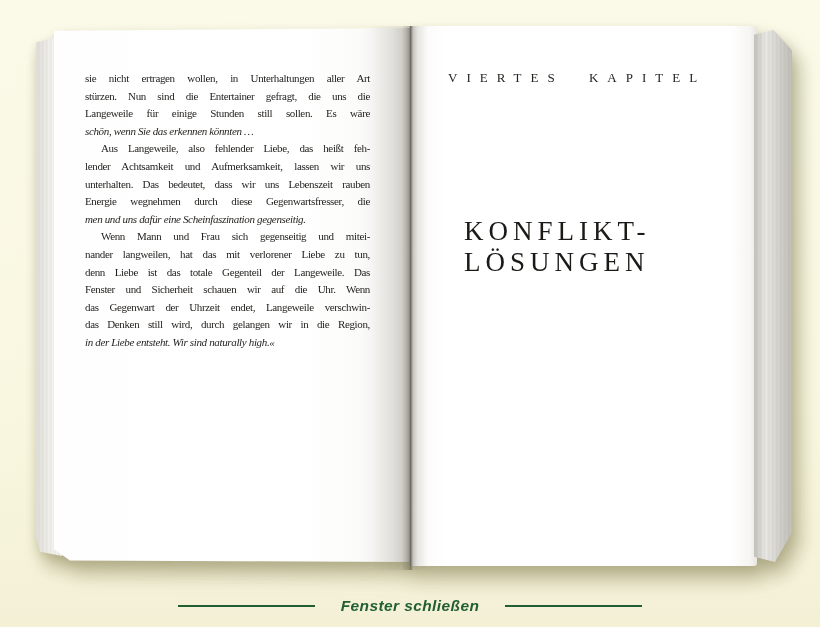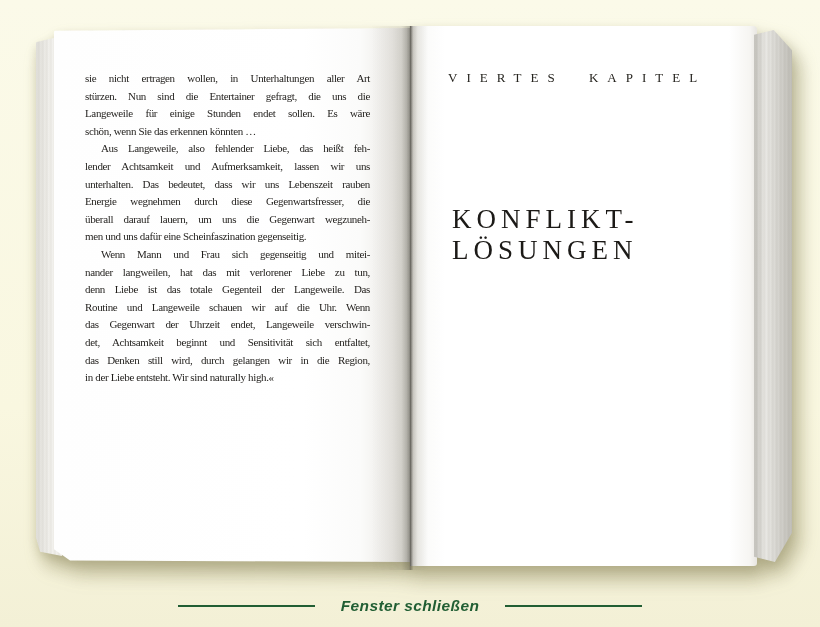--- a/index.html
+++ b/index.html
@@ -77,33 +77,34 @@
     letter-spacing: -0.35px;
     color: #201e1b;
   }
   .para .line {
     white-space: nowrap;
     text-align: justify;
     text-align-last: justify;
   }
   .para .line.last {
     text-align-last: left;
+    font-style: italic;
   }
   .para.indent .line:first-child { text-indent: 16px; }
 
   
   .chapter-header {
     position: absolute; left: 38px; top: 44px;
     font-size: 13px; color: #26241f;
     letter-spacing: 9px; word-spacing: 13px;
     white-space: nowrap;
   }
   .chapter-title {
     position: absolute; left: 42px; top: 178px;
-    margin: 0; font-weight: normal;
+    margin: 12px; font-weight: normal;
     font-size: 27px; line-height: 31px;
     letter-spacing: 5px; color: #1c1a17;
     white-space: nowrap;
   }
 
   
   .close-bar {
     position: absolute; left: 0; top: 595px;
     width: 100%; height: 22px;
     display: flex; align-items: center; justify-content: center;
@@ -130,38 +131,36 @@
 
   <div class="book">
 
     <div class="edge-left"></div>
 
     <div class="page page-left">
       <div class="left-text">
           <div class="para">
             <div class="line">sie nicht ertragen wollen, in Unterhaltungen aller Art</div>
             <div class="line">stürzen. Nun sind die Entertainer gefragt, die uns die</div>
-            <div class="line">Langeweile für einige Stunden endet sollen. Es wäre</div>
+            <div class="line">Langeweile für einige Stunden still sollen. Es wäre</div>
             <div class="line last">schön, wenn Sie das erkennen könnten …</div>
           </div>
           <div class="para indent">
             <div class="line">Aus Langeweile, also fehlender Liebe, das heißt feh-</div>
             <div class="line">lender Achtsamkeit und Aufmerksamkeit, lassen wir uns</div>
             <div class="line">unterhalten. Das bedeutet, dass wir uns Lebenszeit rauben</div>
             <div class="line">Energie wegnehmen durch diese Gegenwartsfresser, die</div>
-            <div class="line">überall darauf lauern, um uns die Gegenwart wegzuneh-</div>
             <div class="line last">men und uns dafür eine Scheinfaszination gegenseitig.</div>
           </div>
           <div class="para indent">
             <div class="line">Wenn Mann und Frau sich gegenseitig und mitei-</div>
             <div class="line">nander langweilen, hat das mit verlorener Liebe zu tun,</div>
             <div class="line">denn Liebe ist das totale Gegenteil der Langeweile. Das</div>
-            <div class="line">Routine und Langeweile schauen wir auf die Uhr. Wenn</div>
+            <div class="line">Fenster und Sicherheit schauen wir auf die Uhr. Wenn</div>
             <div class="line">das Gegenwart der Uhrzeit endet, Langeweile verschwin-</div>
-            <div class="line">det, Achtsamkeit beginnt und Sensitivität sich entfaltet,</div>
             <div class="line">das Denken still wird, durch gelangen wir in die Region,</div>
             <div class="line last">in der Liebe entsteht. Wir sind naturally high.«</div>
           </div>
         </div>
     </div>
 
     <div class="page page-right">
       <div class="chapter-header">VIERTES KAPITEL</div>
       <h1 class="chapter-title">
         <span>KONFLIKT-</span><br>

